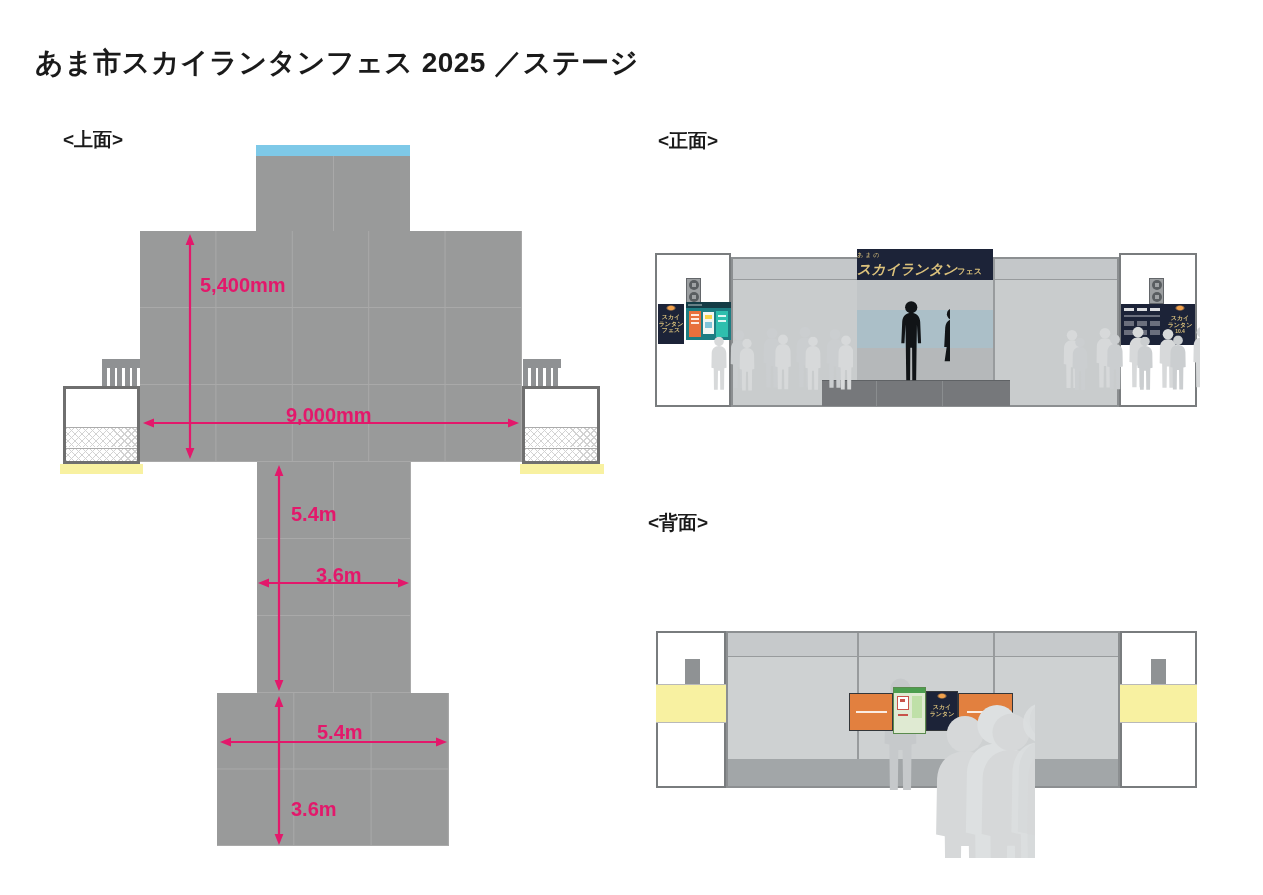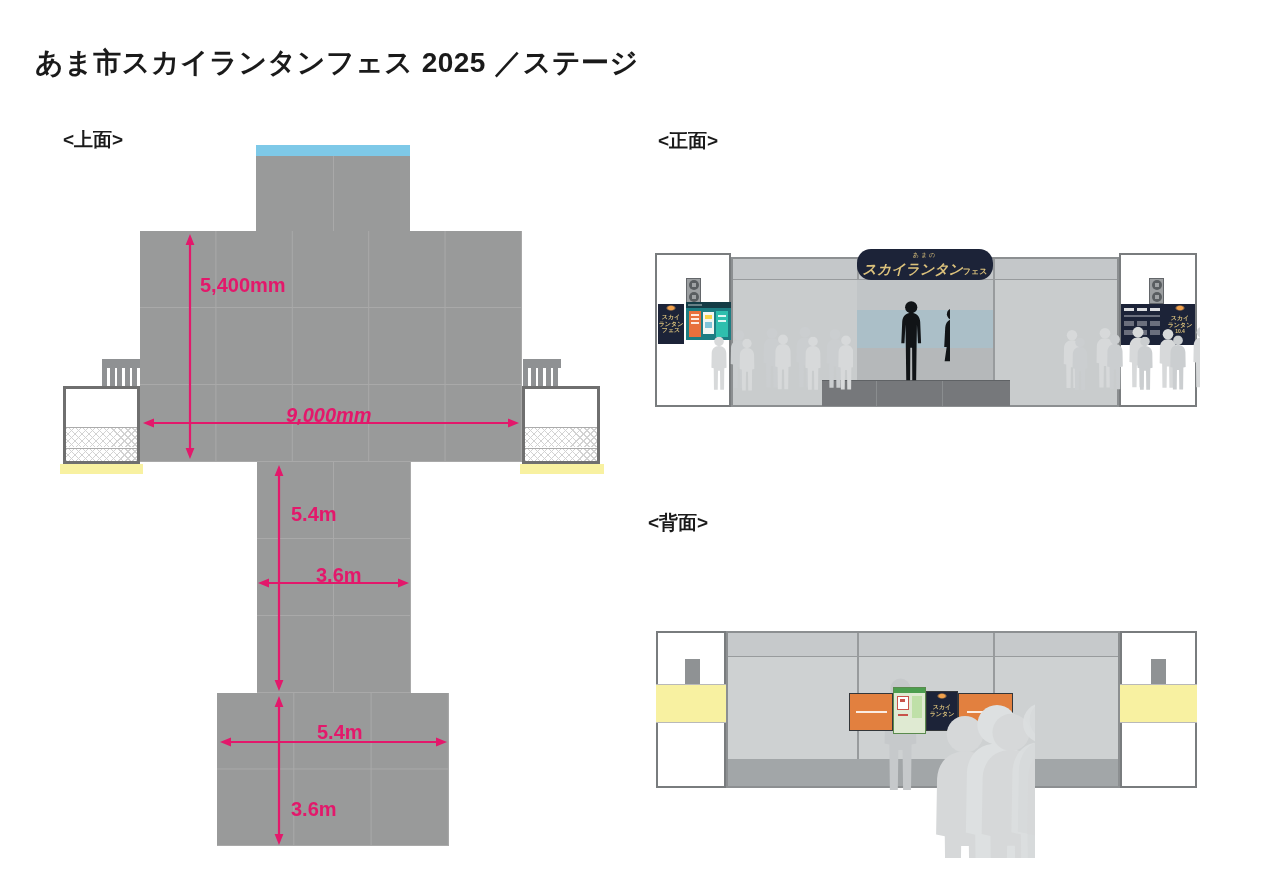--- a/index.html
+++ b/index.html
@@ -100,21 +100,21 @@
       <polygon points="447,742 436,737.6 436,746.4" stroke="none"></polygon>
     </g>
     <g fill="#e3186b" stroke="#e3186b">
       <line x1="279" y1="706" x2="279" y2="835" stroke-width="2.2"></line>
       <polygon points="279,696 274.6,707 283.4,707" stroke="none"></polygon>
       <polygon points="279,845 274.6,834 283.4,834" stroke="none"></polygon>
     </g>
   </svg>
 
   <div class="dim-label" style="left:200px;top:274px;">5,400mm</div>
-  <div class="dim-label" style="left:286px;top:404px;font-style:italic;">9,000mm</div>
+  <div class="dim-label" style="left:286px;top:404px;">9,000mm</div>
   <div class="dim-label" style="left:291px;top:503px;">5.4m</div>
   <div class="dim-label" style="left:316px;top:564px;">3.6m</div>
   <div class="dim-label" style="left:317px;top:721px;">5.4m</div>
   <div class="dim-label" style="left:291px;top:798px;">3.6m</div>
 
   <svg width="0" height="0" style="position:absolute">
     <defs>
       <symbol id="person" viewBox="0 0 40 110">
         <circle cx="20" cy="10" r="9.5"></circle>
         <path d="M20,19 C11,19 6,25 5.5,33 L5,62 L9.5,63 L10,106 L17.5,106 L18,68 L22,68 L22.5,106 L30,106 L30.5,63 L35,62 L34.5,33 C34,25 29,19 20,19 Z"></path>
@@ -139,21 +139,21 @@
   </div>
 
   <div class="abs" style="left:857px;top:280px;width:136px;height:30px;background:#c1c5c7;"></div>
   <div class="abs" style="left:857px;top:310px;width:136px;height:38px;background:#abbfc8;"></div>
   <div class="abs" style="left:857px;top:348px;width:136px;height:32px;background:#b5b8ba;"></div>
   <div class="abs" style="left:822px;top:380px;width:188px;height:26px;background:#76787b;border-top:1px solid #5f6265;">
     <div class="abs" style="left:54px;top:0;width:1px;height:100%;background:#8a8d8f;"></div>
     <div class="abs" style="left:120px;top:0;width:1px;height:100%;background:#8a8d8f;"></div>
   </div>
 
-  <div class="abs navy" style="left:857px;top:249px;width:136px;height:31px;display:flex;flex-direction:column;align-items:center;justify-content:center;z-index:3;border-radius:14px;">
+  <div class="abs navy" style="left:857px;top:249px;width:136px;height:31px;display:flex;flex-direction:column;align-items:flex-start;justify-content:center;z-index:3;">
     <span class="gold" style="font-size:6px;letter-spacing:2px;">あまの</span>
     <span style="white-space:nowrap;">
       <span class="gold" style="font-size:14px;font-weight:700;font-family:'Liberation Serif','DejaVu Serif',serif;font-style:italic;">スカイランタン</span><span class="gold" style="font-size:8px;font-weight:700;">フェス</span>
     </span>
   </div>
 
   <svg class="abs" style="left:870px;top:298px;z-index:2;" width="80" height="92">
     <use href="#man" x="0" y="0" transform="translate(6,3) scale(0.88)" fill="#111417"></use>
     <use href="#woman" x="0" y="0" transform="translate(47,10) scale(0.89)" fill="#111417"></use>
   </svg>

